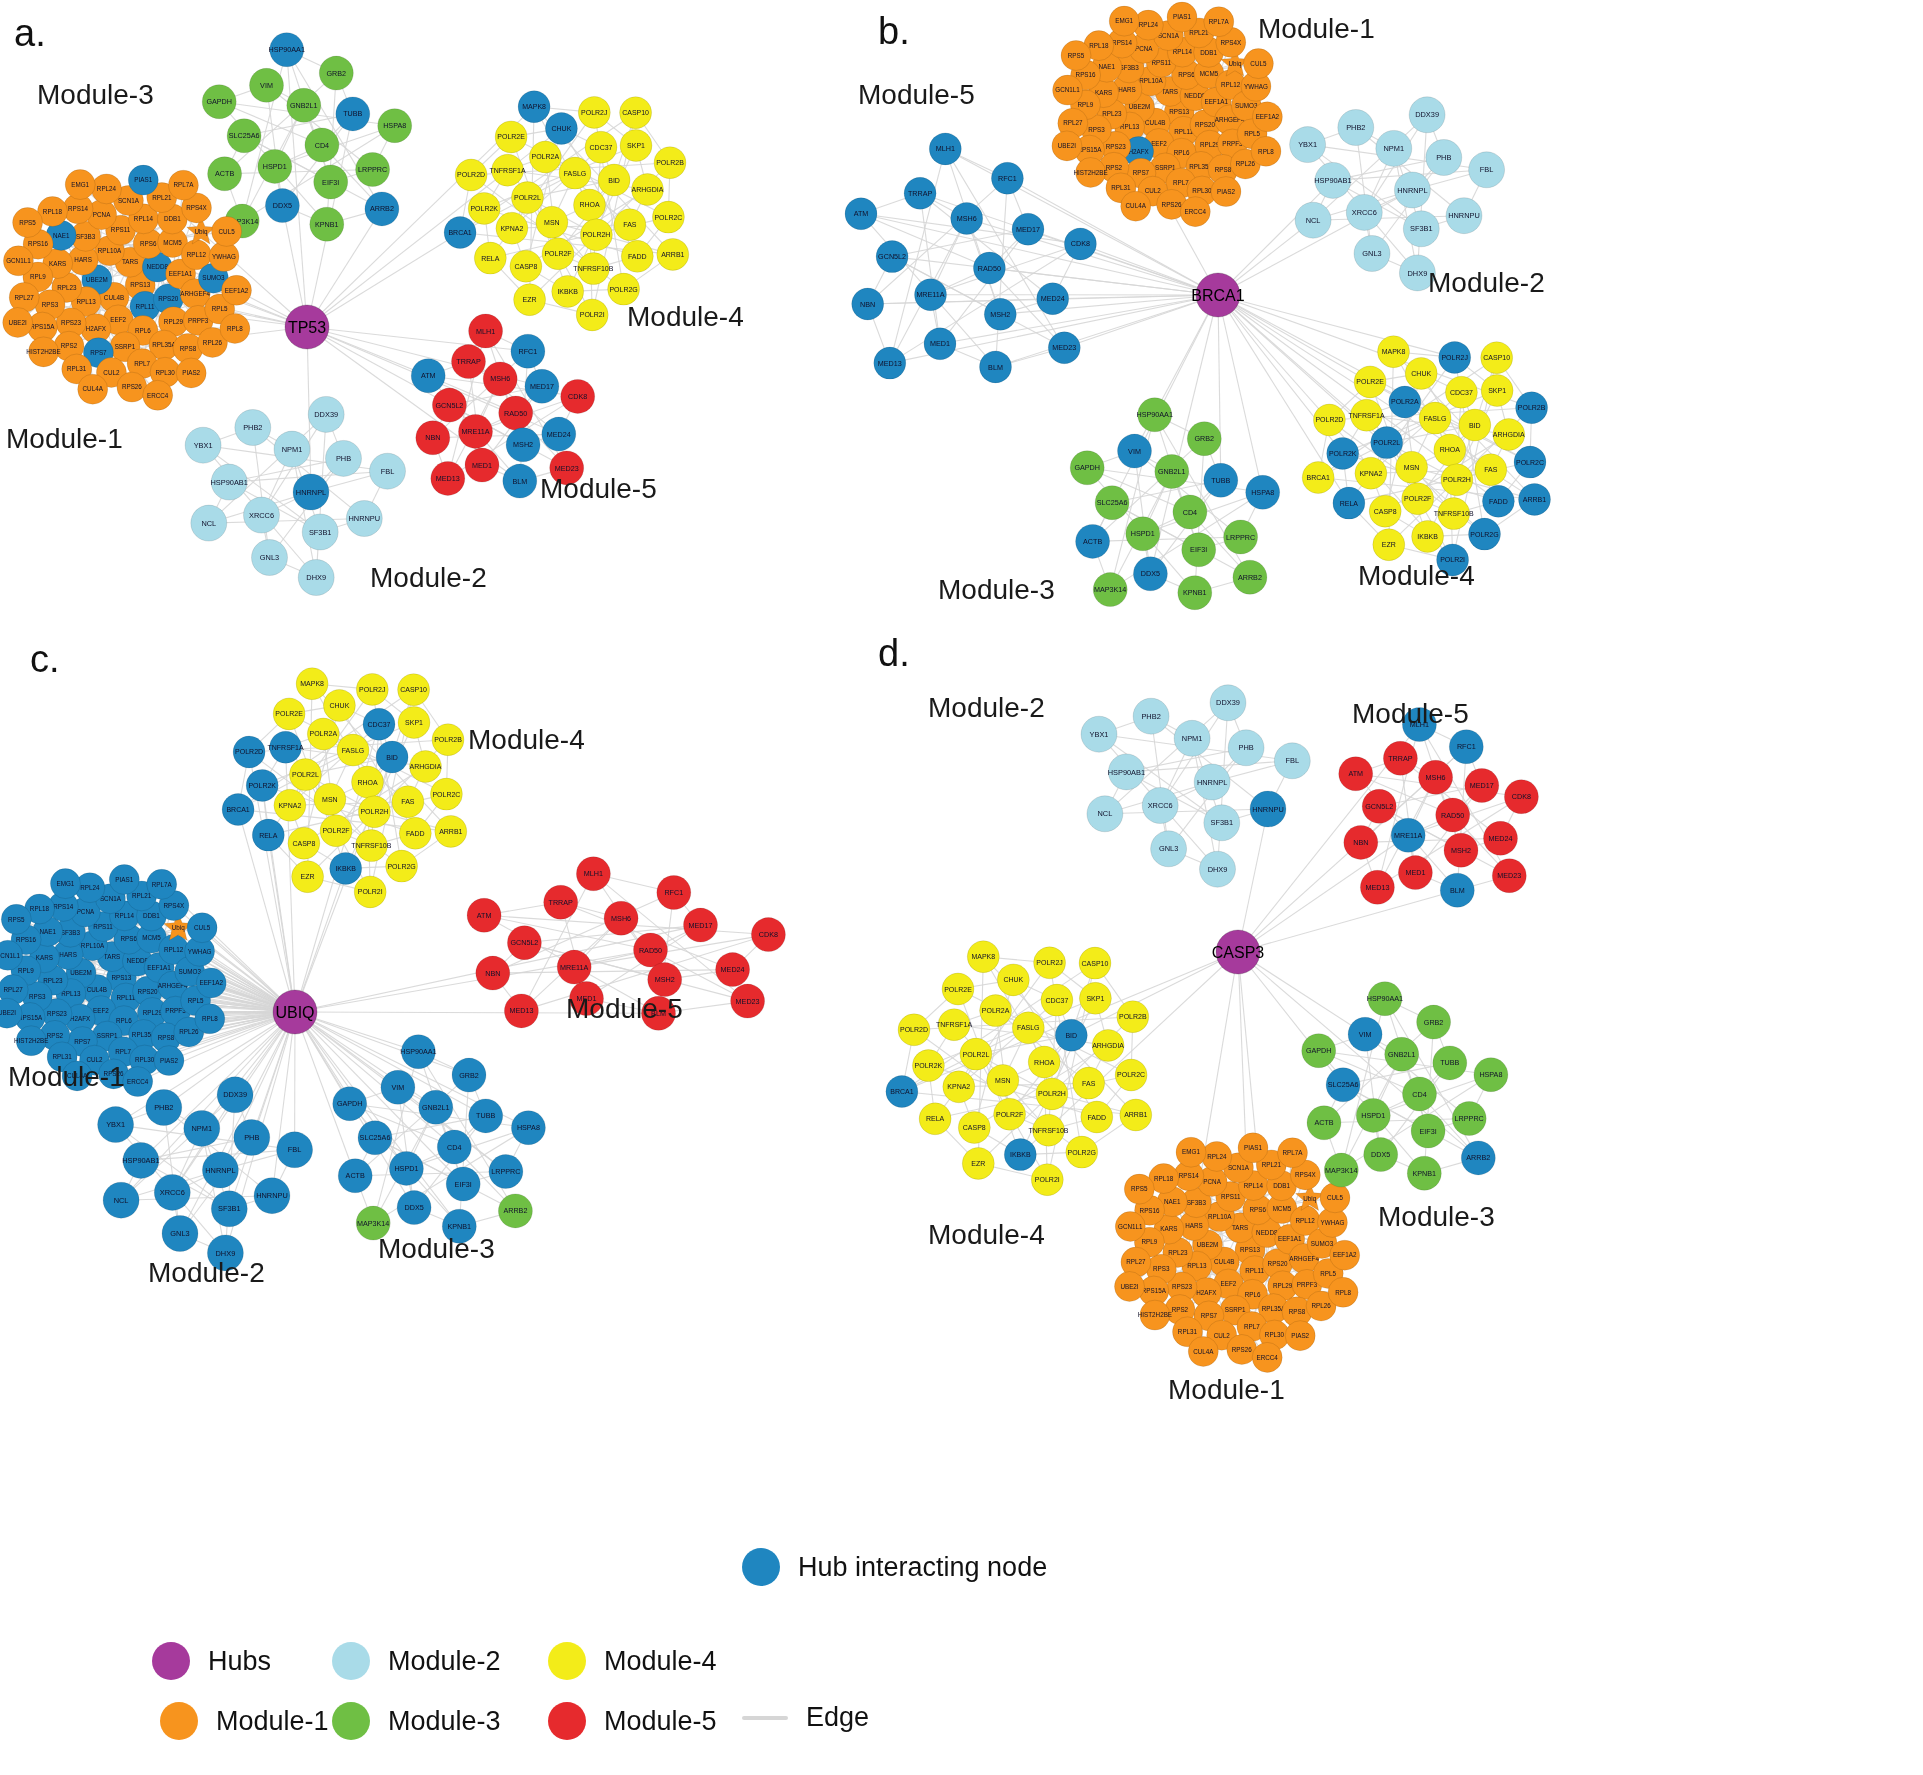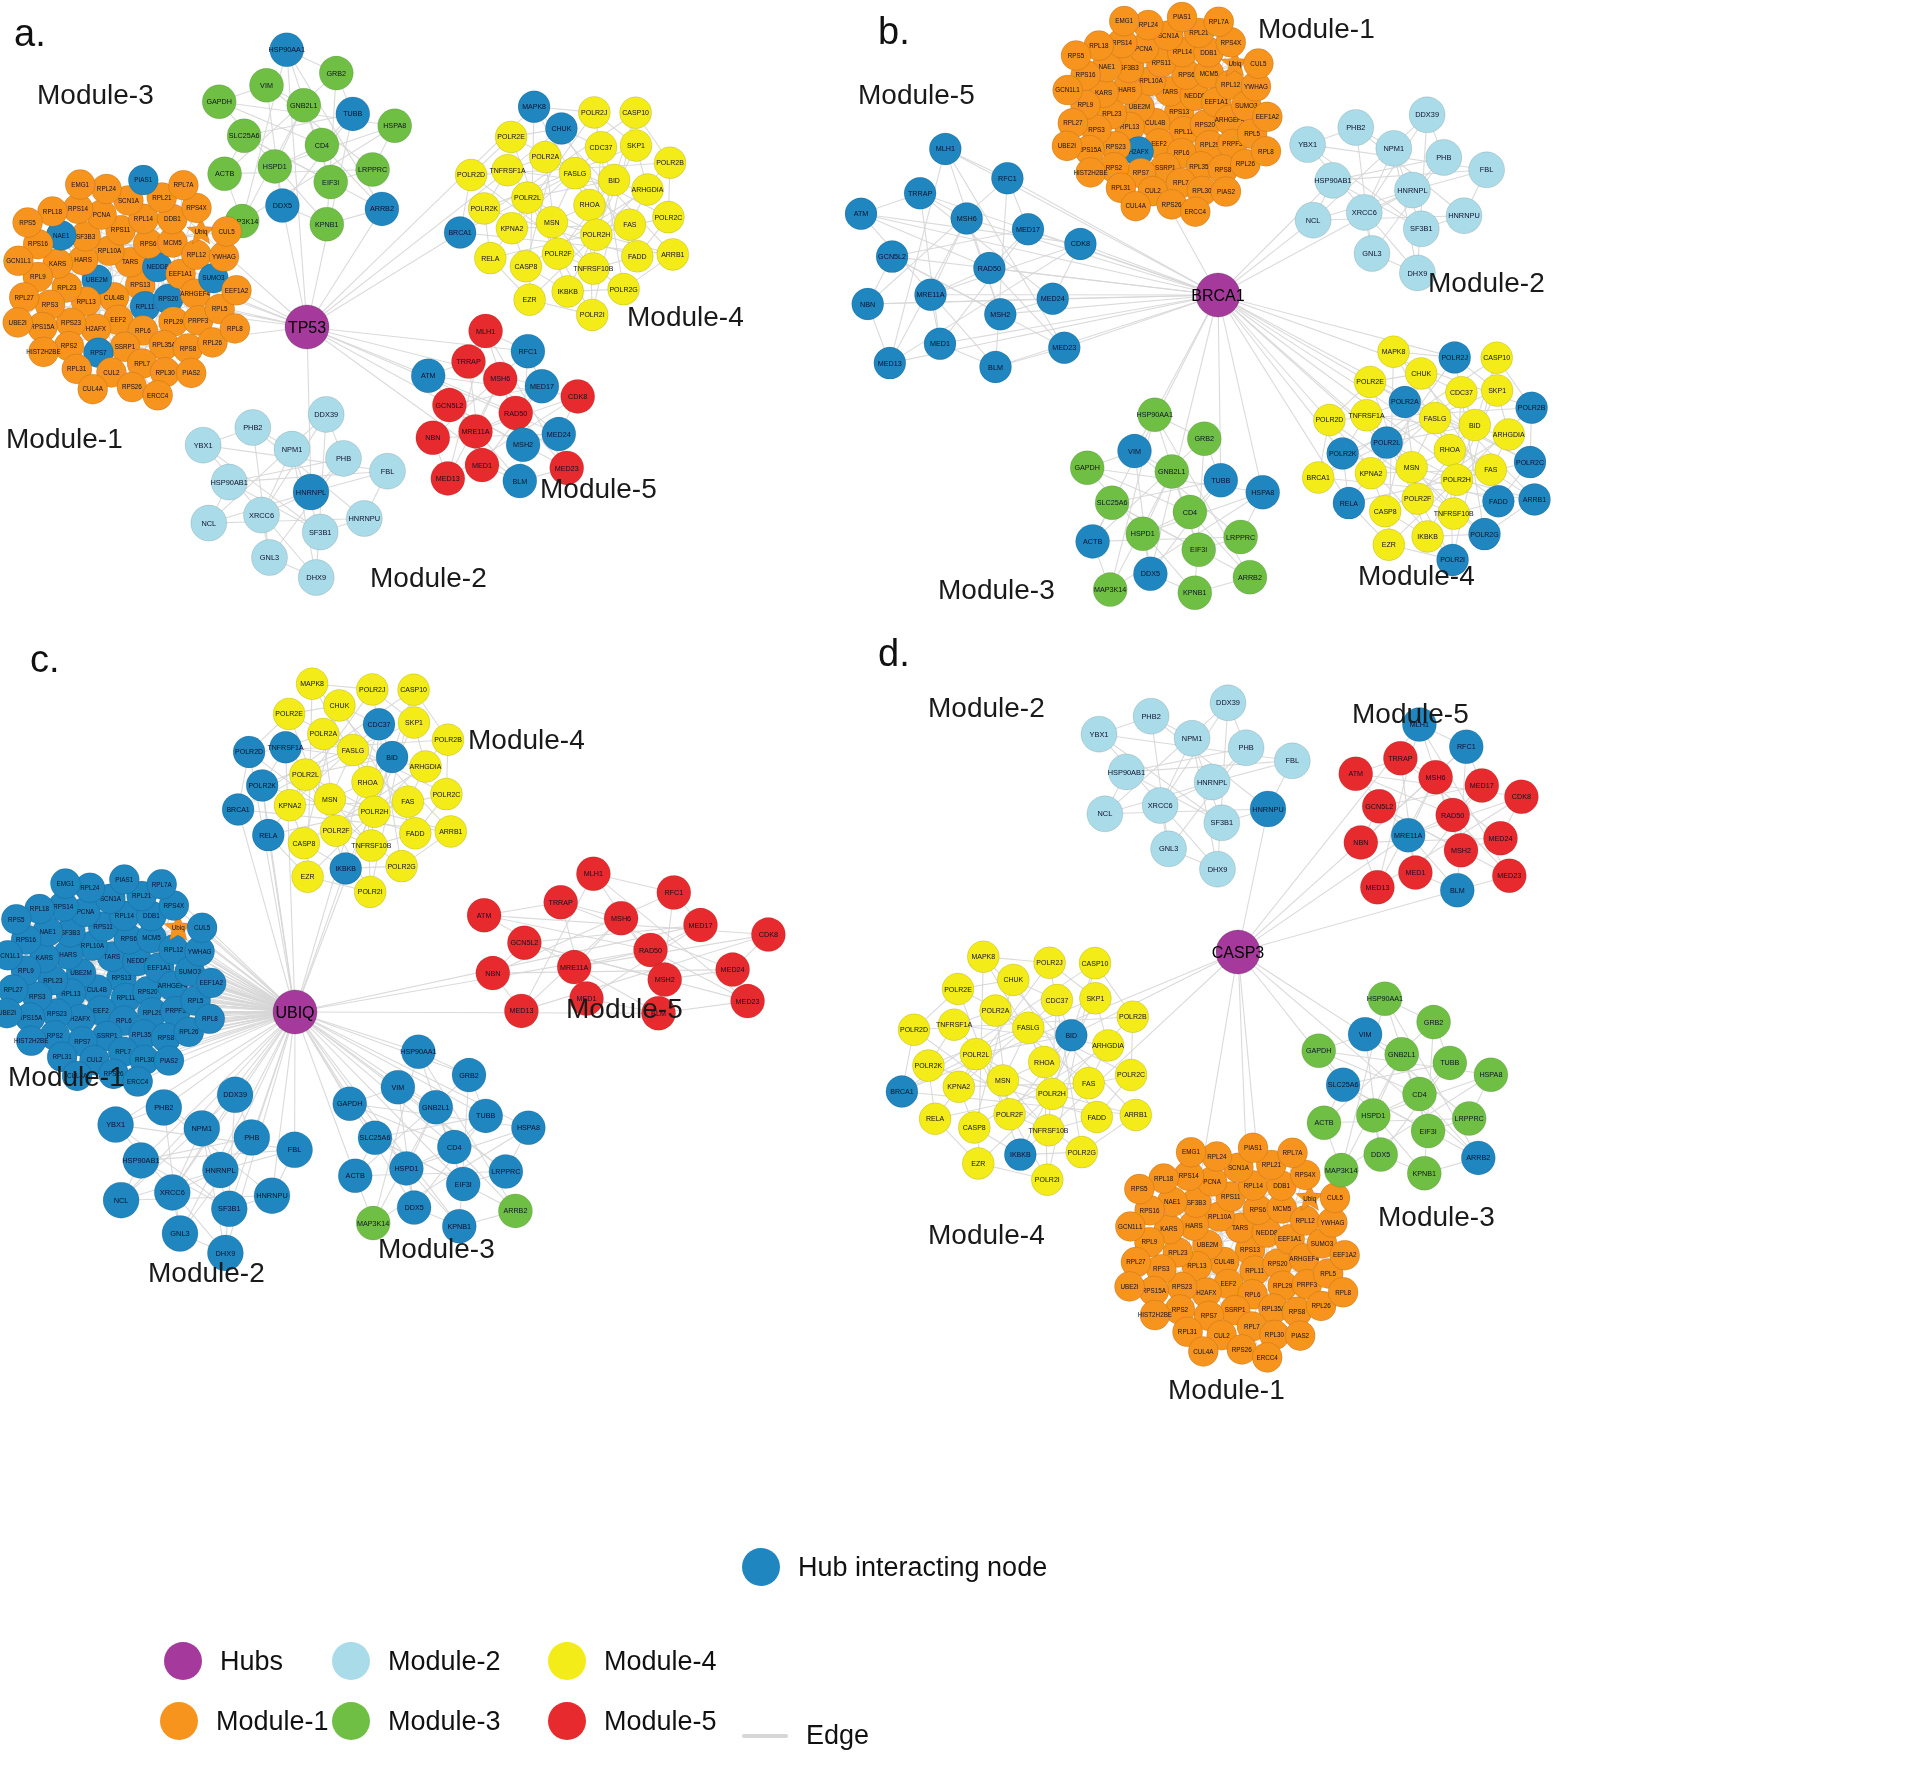--- a/index.html
+++ b/index.html
@@ -4,28 +4,28 @@
 <style>
   html,body{margin:0;padding:0;background:#ffffff;}
   .figure{position:relative;width:1923px;height:1775px;background:#ffffff;
           font-family:"Liberation Sans",sans-serif;overflow:hidden;}
   #net{position:absolute;left:0;top:0;font-family:"Liberation Sans",sans-serif;}
   .legend{position:absolute;left:0;top:0;width:100%;height:100%;pointer-events:none;}
   .legend-item{position:absolute;display:flex;align-items:center;gap:18px;
                font-size:27px;color:#111;white-space:nowrap;}
   .swatch{width:38px;height:38px;border-radius:50%;flex:0 0 auto;}
   .swatch.line{width:46px;height:4px;border-radius:2px;}
-  .li-hubs{left:164px;top:1642px;}
+  .li-hubs{left:152px;top:1642px;}
   .li-m1{left:160px;top:1702px;}
   .li-m2{left:332px;top:1642px;}
   .li-m3{left:332px;top:1702px;}
   .li-m4{left:548px;top:1642px;}
   .li-m5{left:548px;top:1702px;}
   .li-hin{left:742px;top:1548px;}
-  .li-edge{left:742px;top:1702px;margin-top:18px;}
+  .li-edge{left:742px;top:1702px;}
 </style>
 </head>
 <body>
 
 <div class="figure">
   <svg id="net" width="1923" height="1775" viewBox="0 0 1923 1775">
       <g>
         <g stroke="#D6D6D6" stroke-width="1.1" stroke-opacity="0.9" fill="none">
           <line x1="321.9" y1="145.0" x2="274.8" y2="166.4"></line>
           <line x1="321.9" y1="145.0" x2="352.8" y2="113.9"></line>

